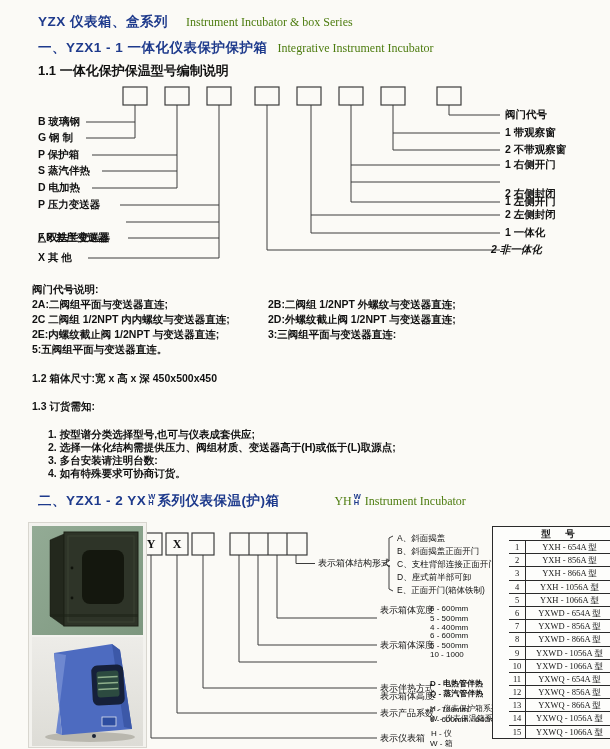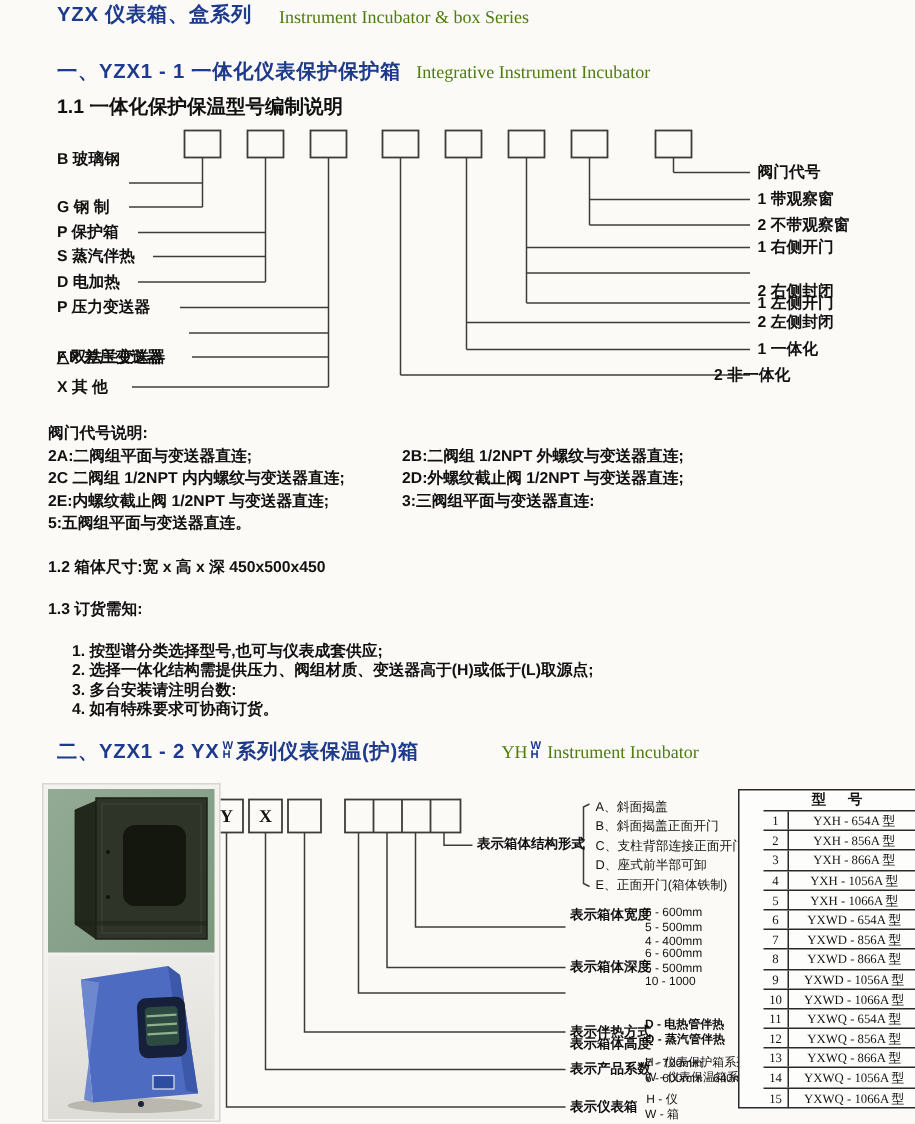--- a/index.html
+++ b/index.html
@@ -15,21 +15,21 @@
   .en-title{font-size:12px;color:#4d7c0f;font-family:"Liberation Serif",serif;margin-left:18px;}
   .sub-head{position:absolute;font-size:13px;font-weight:bold;color:#111;white-space:nowrap;}
   .stack{display:inline-flex;flex-direction:column;font-size:7.5px;line-height:6.5px;
          font-weight:bold;vertical-align:middle;margin:0 2px;transform:translateY(-1px);}
   
   .btxt{position:absolute;font-size:10.5px;line-height:13px;color:#111;white-space:nowrap;font-weight:bold;}
   
   .d1l,.d1r{position:absolute;font-size:10.5px;font-weight:bold;color:#111;
             transform:translateY(-50%);white-space:nowrap;}
   
-  .d2lbl{position:absolute;font-size:9px;font-weight:bold;color:#111;
+  .d2lbl{position:absolute;font-size:9px;font-weight:normal;color:#111;
          transform:translateY(-50%);white-space:nowrap;}
   .d2opt{position:absolute;font-size:8px;line-height:9.5px;color:#111;
          transform:translateY(-50%);white-space:nowrap;}
   .d2opt.big{font-size:8.5px;line-height:13px;}
   .boxletter{position:absolute;width:22px;height:22px;text-align:center;line-height:22px;
              font-family:"Liberation Serif",serif;font-weight:bold;font-size:12px;color:#111;}
   
   .linework{position:absolute;left:0;top:0;pointer-events:none;}
   
   .mtable{position:absolute;left:492px;top:526px;width:104px;background:#fdfdfb;
@@ -46,21 +46,21 @@
                background:#f3f2ee;border:1px solid #d8d6cf;box-sizing:border-box;padding:3px;}
   .photo{width:100%;height:109px;overflow:hidden;}
   .photo.green{background:linear-gradient(135deg,#93ab95,#7d977f);}
   .photo.light{background:linear-gradient(180deg,#edece8,#dddcd6);margin-top:2px;}
 </style>
 </head>
 <body>
 
 <div class="page">
 
-  <div class="hrow" style="left:38px;top:1px;align-items:flex-end;">
+  <div class="hrow" style="left:38px;top:13px;">
     <span class="zh-title">YZX  仪表箱、盒系列</span>
     <span class="en-title">Instrument Incubator  &amp;  box Series</span>
   </div>
 
   <div class="hrow" style="left:38px;top:39px;">
     <span class="zh-title">一、YZX1 - 1 一体化仪表保护保护箱</span>
     <span class="en-title" style="margin-left:10px;">Integrative  Instrument  Incubator</span>
   </div>
 
   <div class="sub-head" style="left:38px;top:62px;">1.1 一体化保护保温型号编制说明</div>
@@ -123,39 +123,39 @@
       <path d="M203,555 V688 H377"></path>
       <path d="M239,555 V662 H377"></path>
       <path d="M258,555 V645 H377"></path>
       <path d="M277,555 V618 H377"></path>
       <path d="M296,555 V563.5 H315"></path>
 
       <path d="M393,536 L389,538 L389,561 L384,563.5 L389,566 L389,589 L393,591"></path>
     </g>
   </svg>
 
-  <div class="d1l" style="left:38px;top:106px;">B 玻璃钢</div>
+  <div class="d1l" style="left:38px;top:122px;">B 玻璃钢</div>
   <div class="d1l" style="left:38px;top:138px;">G 钢  制</div>
   <div class="d1l" style="left:38px;top:155px;">P 保护箱</div>
   <div class="d1l" style="left:38px;top:171px;">S 蒸汽伴热</div>
   <div class="d1l" style="left:38px;top:188px;">D 电加热</div>
   <div class="d1l" style="left:38px;top:205px;">P 压力变送器</div>
   <div class="d1l" style="left:38px;top:238px;">△P 差压变送器</div>
   <div class="d1l" style="left:38px;top:238px;">F 双法兰变送器</div>
   <div class="d1l" style="left:38px;top:258px;">X 其  他</div>
 
   <div class="d1r" style="left:505px;top:115px;">阀门代号</div>
   <div class="d1r" style="left:505px;top:133px;">1 带观察窗</div>
   <div class="d1r" style="left:505px;top:150px;">2 不带观察窗</div>
   <div class="d1r" style="left:505px;top:165px;">1 右侧开门</div>
   <div class="d1r" style="left:505px;top:182px;margin-top:12px;">2 右侧封闭</div>
   <div class="d1r" style="left:505px;top:202px;">1 左侧开门</div>
   <div class="d1r" style="left:505px;top:215px;">2 左侧封闭</div>
   <div class="d1r" style="left:505px;top:233px;">1 一体化</div>
-  <div class="d1r" style="left:476px;top:250px;">2 非一体化</div>
+  <div class="d1r" style="left:491px;top:250px;font-style:italic;">2 非一体化</div>
 
   <div class="btxt" style="left:32px;top:283px;">阀门代号说明:</div>
   <div class="btxt" style="left:32px;top:298px;">2A:二阀组平面与变送器直连;</div>
   <div class="btxt" style="left:268px;top:298px;">2B:二阀组 1/2NPT 外螺纹与变送器直连;</div>
   <div class="btxt" style="left:32px;top:313px;">2C 二阀组 1/2NPT 内内螺纹与变送器直连;</div>
   <div class="btxt" style="left:268px;top:313px;">2D:外螺纹截止阀 1/2NPT 与变送器直连;</div>
   <div class="btxt" style="left:32px;top:328px;">2E:内螺纹截止阀 1/2NPT 与变送器直连;</div>
   <div class="btxt" style="left:268px;top:328px;">3:三阀组平面与变送器直连:</div>
   <div class="btxt" style="left:32px;top:343px;">5:五阀组平面与变送器直连。</div>
 

